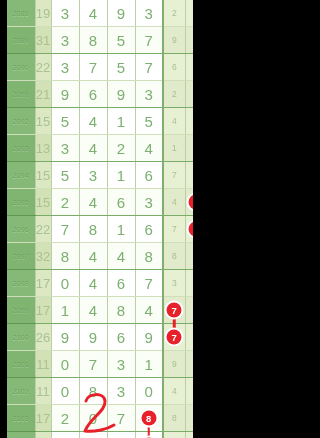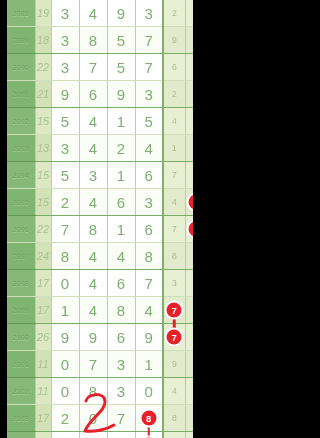--- a/index.html
+++ b/index.html
@@ -47,23 +47,22 @@
     border-right:1px solid #6fa463;
     border-bottom:1px solid #7cb06e;
     text-shadow:0 1px 0 rgba(255,255,255,.28);
   }
   tr.alt td.id{background:#7fb471;}
 
   
   td.sum{
     background:#dbe8c2;
     color:#a9c293;
-    font-size:11px;
+    font-size:13px;
     border-right:2px solid #7fae6e;
-    font-style:italic;
   }
   tr.alt td.sum{background:#d3e2b6;}
 
   
   td.d{
     background:#ffffff;
     color:#7cb071;
     font-size:15px;
     font-weight:400;
   }
@@ -138,21 +137,21 @@
           <td class="sum"><span>19</span></td>
           <td class="d"><span>3</span></td>
           <td class="d"><span>4</span></td>
           <td class="d"><span>9</span></td>
           <td class="d"><span>3</span></td>
           <td class="s first"><span>2</span></td>
           <td class="s"></td>
         </tr>
         <tr class="alt gsep">
           <td class="id"><span>2089</span></td>
-          <td class="sum"><span>18</span></td>
+          <td class="sum"><span>31</span></td>
           <td class="d"><span>3</span></td>
           <td class="d"><span>8</span></td>
           <td class="d"><span>5</span></td>
           <td class="d"><span>7</span></td>
           <td class="s first"><span>9</span></td>
           <td class="s"></td>
         </tr>
         <tr>
           <td class="id"><span>2090</span></td>
           <td class="sum"><span>22</span></td>
@@ -222,21 +221,21 @@
           <td class="d"><span>8</span></td>
           <td class="d"><span>1</span></td>
           <td class="d"><span>6</span></td>
           <td class="s first"><span>7</span></td>
           <td class="s">
             <div class="marker">4</div>
           </td>
         </tr>
         <tr class="alt gsep">
           <td class="id"><span>2097</span></td>
-          <td class="sum"><span>24</span></td>
+          <td class="sum"><span>32</span></td>
           <td class="d"><span>8</span></td>
           <td class="d"><span>4</span></td>
           <td class="d"><span>4</span></td>
           <td class="d"><span>8</span></td>
           <td class="s first"><span>8</span></td>
           <td class="s"></td>
         </tr>
         <tr>
           <td class="id"><span>2098</span></td>
           <td class="sum"><span>17</span></td>

